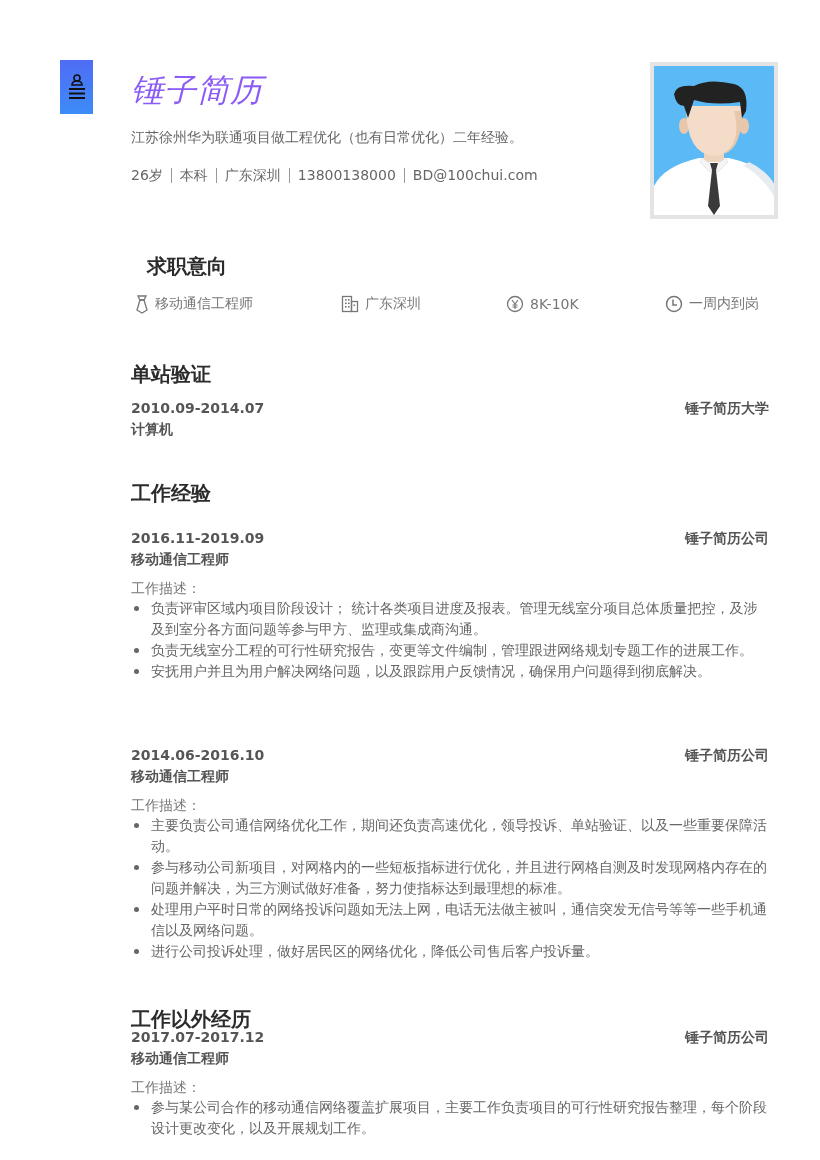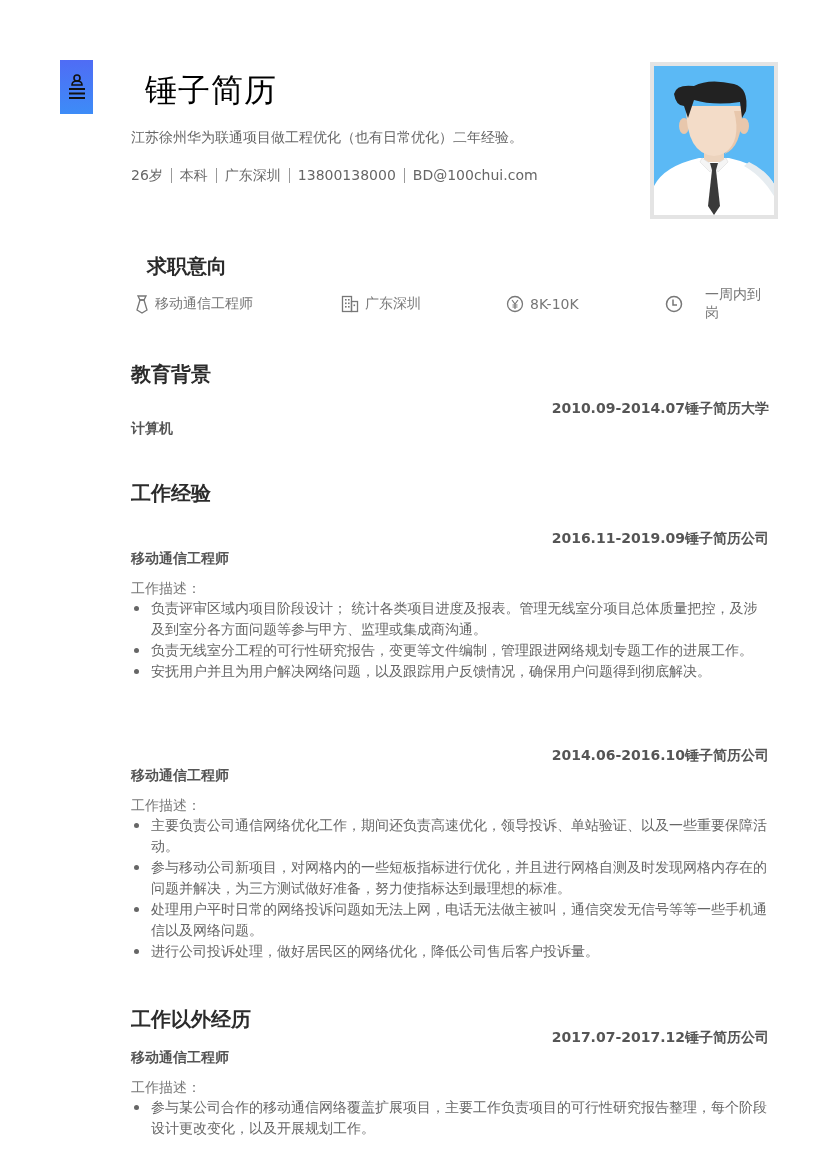--- a/index.html
+++ b/index.html
@@ -7,22 +7,22 @@
   body { font-family: "DejaVu Sans", "Liberation Sans", sans-serif; color: #333; position: relative; }
 
   .logo-badge {
     position: absolute; left: 60px; top: 60px; width: 33px; height: 54px;
     background: linear-gradient(180deg, #4f6cf5 0%, #3d8cf7 100%);
     display: flex; flex-direction: column; align-items: center; justify-content: center;
   }
   .logo-badge svg { display: block; }
 
   .name {
-    position: absolute; left: 145px; top: 70px; font-size: 32px; color: #000000;
-    font-weight: normal; letter-spacing: 1px; line-height: 40px;
+    position: absolute; left: 131px; top: 70px; font-size: 32px; color: #8b5cf6;
+    font-weight: normal; letter-spacing: 1px; line-height: 40px; font-style: italic;
   }
   .summary {
     position: absolute; left: 131px; top: 127px; font-size: 14px; color: #666; line-height: 20px;
   }
   .basic-info {
     position: absolute; left: 131px; top: 165px; font-size: 14px; color: #666; line-height: 20px;
     display: flex; align-items: center; justify-content: center;
   }
   .basic-info .sep { display: inline-block; width: 1px; height: 15px; background: #999; margin: 0 8px; }
 
@@ -33,22 +33,22 @@
 
   .section-title {
     position: absolute; left: 131px; font-size: 20px; font-weight: bold; color: #2b2b2b; line-height: 26px;
   }
 
   .intent-row { position: absolute; left: 131px; top: 293px; width: 640px; height: 22px; }
   .intent-item { position: absolute; top: 0; display: flex; align-items: center; font-size: 14px; color: #777; height: 22px; }
   .intent-item svg { margin-right: 6px; flex-shrink: 0; }
 
   .entry { position: absolute; left: 131px; width: 638px; }
-  .entry-head { display: flex; justify-content: flex-end; font-size: 14px; font-weight: bold; color: #555; line-height: 20px; }
-  .entry-role { font-size: 14px; font-weight: bold; color: #555; line-height: 22px; font-family: Liberation Serif, serif; }
+  .entry-head { display: flex; justify-content: space-between; font-size: 14px; font-weight: bold; color: #555; line-height: 20px; }
+  .entry-role { font-size: 14px; font-weight: bold; color: #555; line-height: 22px; }
   .desc-label { font-size: 14px; color: #777; line-height: 20px; margin-top: 8px; }
   .bullets { list-style: none; }
   .bullets li { position: relative; padding-left: 20px; font-size: 14px; color: #666; line-height: 21px; }
   .bullets li::before {
     content: ""; position: absolute; left: 3px; top: 8px; width: 5px; height: 5px; border-radius: 50%; background: #666;
   }
 </style>
 </head>
 <body>
 
@@ -124,30 +124,30 @@
     </svg>
     <span>广东深圳</span>
   </div>
   <div class="intent-item" style="left:375px;">
     <svg width="18" height="18" viewBox="0 0 18 18">
       <circle cx="9" cy="9" r="7.5" fill="none" stroke="#777" stroke-width="1.3"></circle>
       <path d="M6 5 L9 9 L12 5 M9 9 L9 14 M6.5 10 L11.5 10 M6.5 12 L11.5 12" fill="none" stroke="#777" stroke-width="1.2"></path>
     </svg>
     <span>8K-10K</span>
   </div>
-  <div class="intent-item" style="left:534px;gap:16px;">
+  <div class="intent-item" style="left:534px;">
     <svg width="18" height="18" viewBox="0 0 18 18">
       <circle cx="9" cy="9" r="7.5" fill="none" stroke="#777" stroke-width="1.5"></circle>
       <path d="M8 4.5 L8 10 L12 10" fill="none" stroke="#777" stroke-width="1.5"></path>
     </svg>
     <span>一周内到岗</span>
   </div>
 </div>
 
-<div class="section-title" style="top:361px;">教育背景</div>
+<div class="section-title" style="top:361px;">单站验证</div>
 <div class="entry" style="top:398px;">
   <div class="entry-head">
     <span>2010.09-2014.07</span>
     <span>锤子简历大学</span>
   </div>
   <div class="entry-role">计算机</div>
 </div>
 
 <div class="section-title" style="top:480px;">工作经验</div>
 

